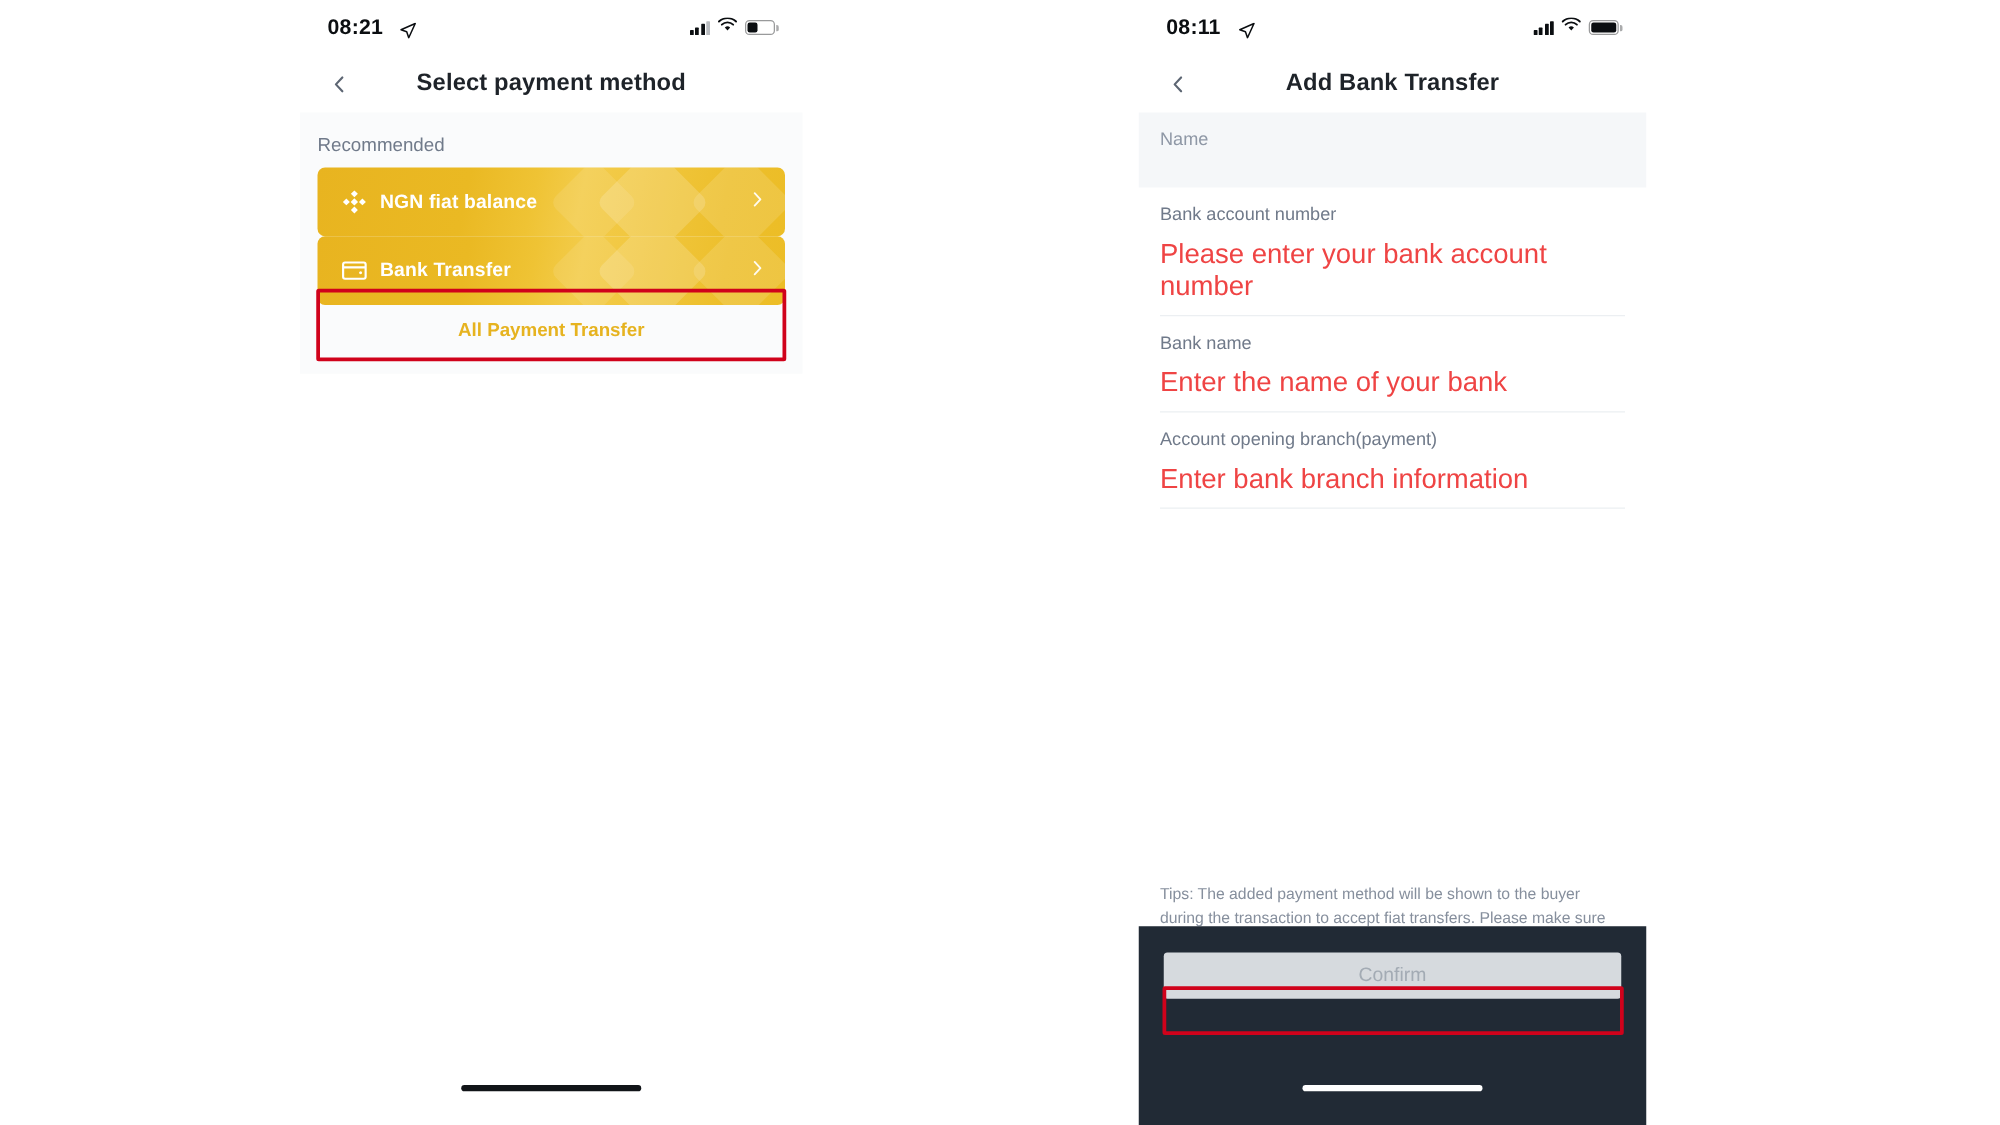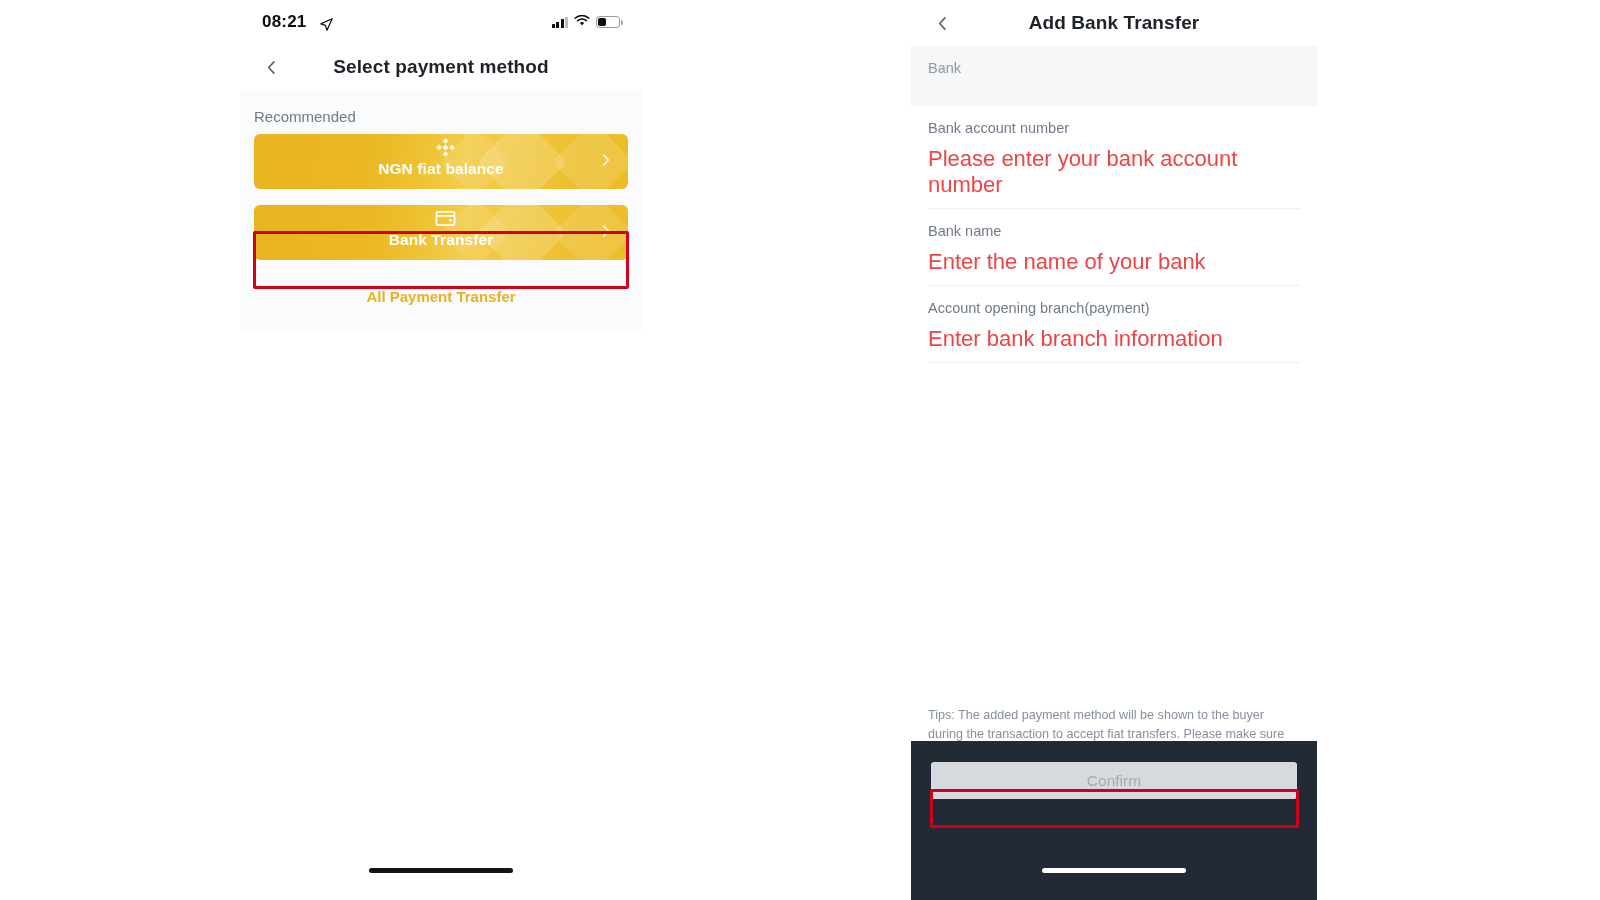--- a/index.html
+++ b/index.html
@@ -62,25 +62,24 @@
   }
 
   
   .pm-body { background: #fafbfc; padding: 0 0 24px 0; }
   .pm-section-label {
     font-size: 15px; color: #707a8a; padding: 18px 14px 9px 14px;
   }
   .pm-card-wrap { padding: 0 14px; }
   .pm-card {
     position: relative; height: 55px; border-radius: 6px; overflow: hidden;
-    display: flex; align-items: center; margin-bottom: 16px;
+    display: flex; align-items: center; 
     background: linear-gradient(102deg,
         #e8b420 0%, #eab923 32%, #efc334 46%,
         #f3cc4b 56%, #f1c73f 68%, #edbf2c 86%, #ecbd26 100%);
-    flex-direction: column;
   }
   
   .pm-card .deco {
     position: absolute; top: 50%; width: 64px; height: 64px;
     background: rgba(255,255,255,.17); transform: translateY(-50%) rotate(45deg);
     border-radius: 7px; pointer-events: none;
   }
   .pm-card .deco.d1 { right: 74px; }
   .pm-card .deco.d2 { right: 6px; width: 58px; height: 58px; background: rgba(255,255,255,.13); }
   .pm-card .deco.d3 { right: 128px; width: 50px; height: 50px; background: rgba(255,255,255,.10); }
@@ -238,34 +237,62 @@
       </div>
 
       <div class="pm-all-link">All Payment Transfer</div>
     </div>
 
     <div class="home-ind dark"></div>
   </div>
 
   <div class="panel" id="panel-right">
 
+    <div class="statusbar">
+      <div class="sb-time">
+        <span>08:11</span>
+        <span class="loc-arrow">
+          <svg viewBox="0 0 16 16" width="13" height="13">
+              <path d="M15 1 1 7.2l5.6 1.9L8.6 15z" fill="none" stroke="#0b0e11" stroke-width="1.5" stroke-linejoin="round"></path>
+            </svg>
+        </span>
+      </div>
+      <div class="sb-right">
+        <span class="sig full">
+            <i></i>
+            <i></i>
+            <i></i>
+            <i></i>
+          </span>
+        <span>
+          <svg viewBox="0 0 18 13" width="16" height="12">
+            <path d="M9 11.4 6.6 8.8a3.4 3.4 0 0 1 4.8 0z" fill="#0b0e11"></path>
+            <path d="M3.9 6.2a7.4 7.4 0 0 1 10.2 0" fill="none" stroke="#0b0e11" stroke-width="1.7" stroke-linecap="round"></path>
+            <path d="M1.3 3.4a11.2 11.2 0 0 1 15.4 0" fill="none" stroke="#0b0e11" stroke-width="1.7" stroke-linecap="round"></path>
+          </svg>
+        </span>
+        <span class="batt">
+            <span style="right:1.3px"></span>
+          </span>
+      </div>
+    </div>
 
     <div class="navbar">
       <div class="nav-back">
         <svg viewBox="0 0 24 24" width="19" height="19" fill="none" stroke="currentColor" stroke-width="2.2" stroke-linecap="round" stroke-linejoin="round">
             <polyline points="15 5 8.5 12 15 19"></polyline>
           </svg>
       </div>
       <div class="nav-title">Add Bank Transfer</div>
     </div>
 
     <div class="form">
 
       <div class="field-name-block">
-        <div class="lbl">Bank</div>
+        <div class="lbl">Name</div>
       </div>
 
       <div class="field">
         <div class="lbl">Bank account number</div>
         <div class="ph">Please enter your bank account number</div>
       </div>
 
       <div class="field">
         <div class="lbl">Bank name</div>
         <div class="ph">Enter the name of your bank</div>

